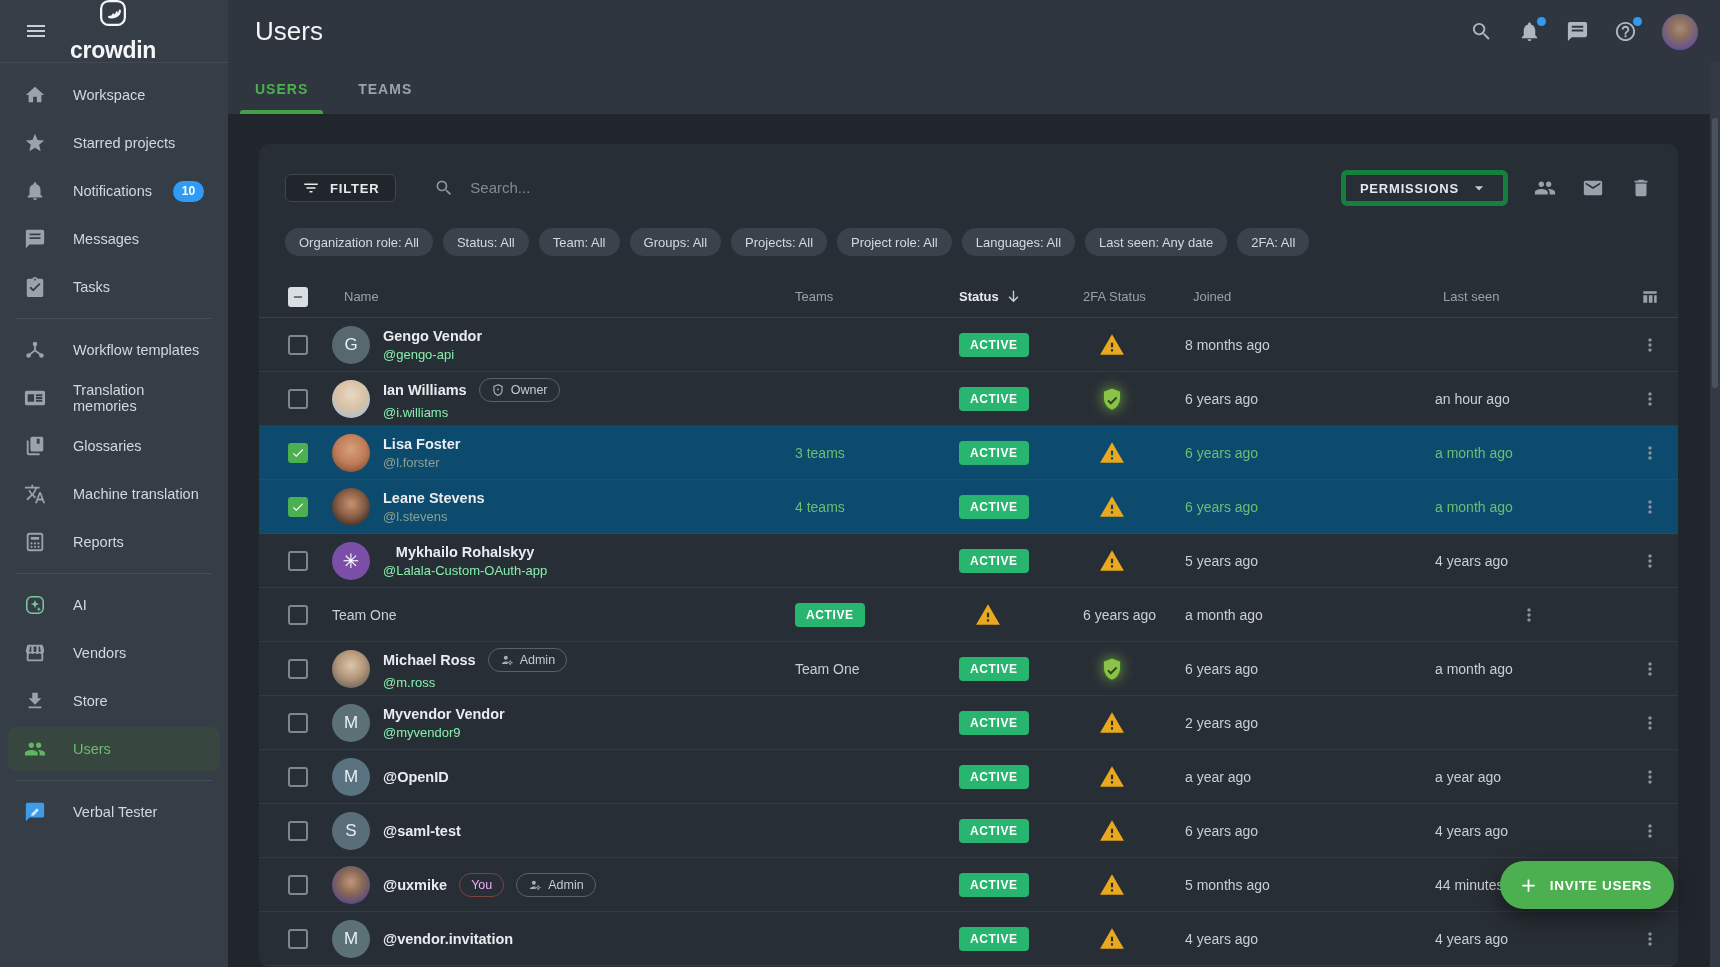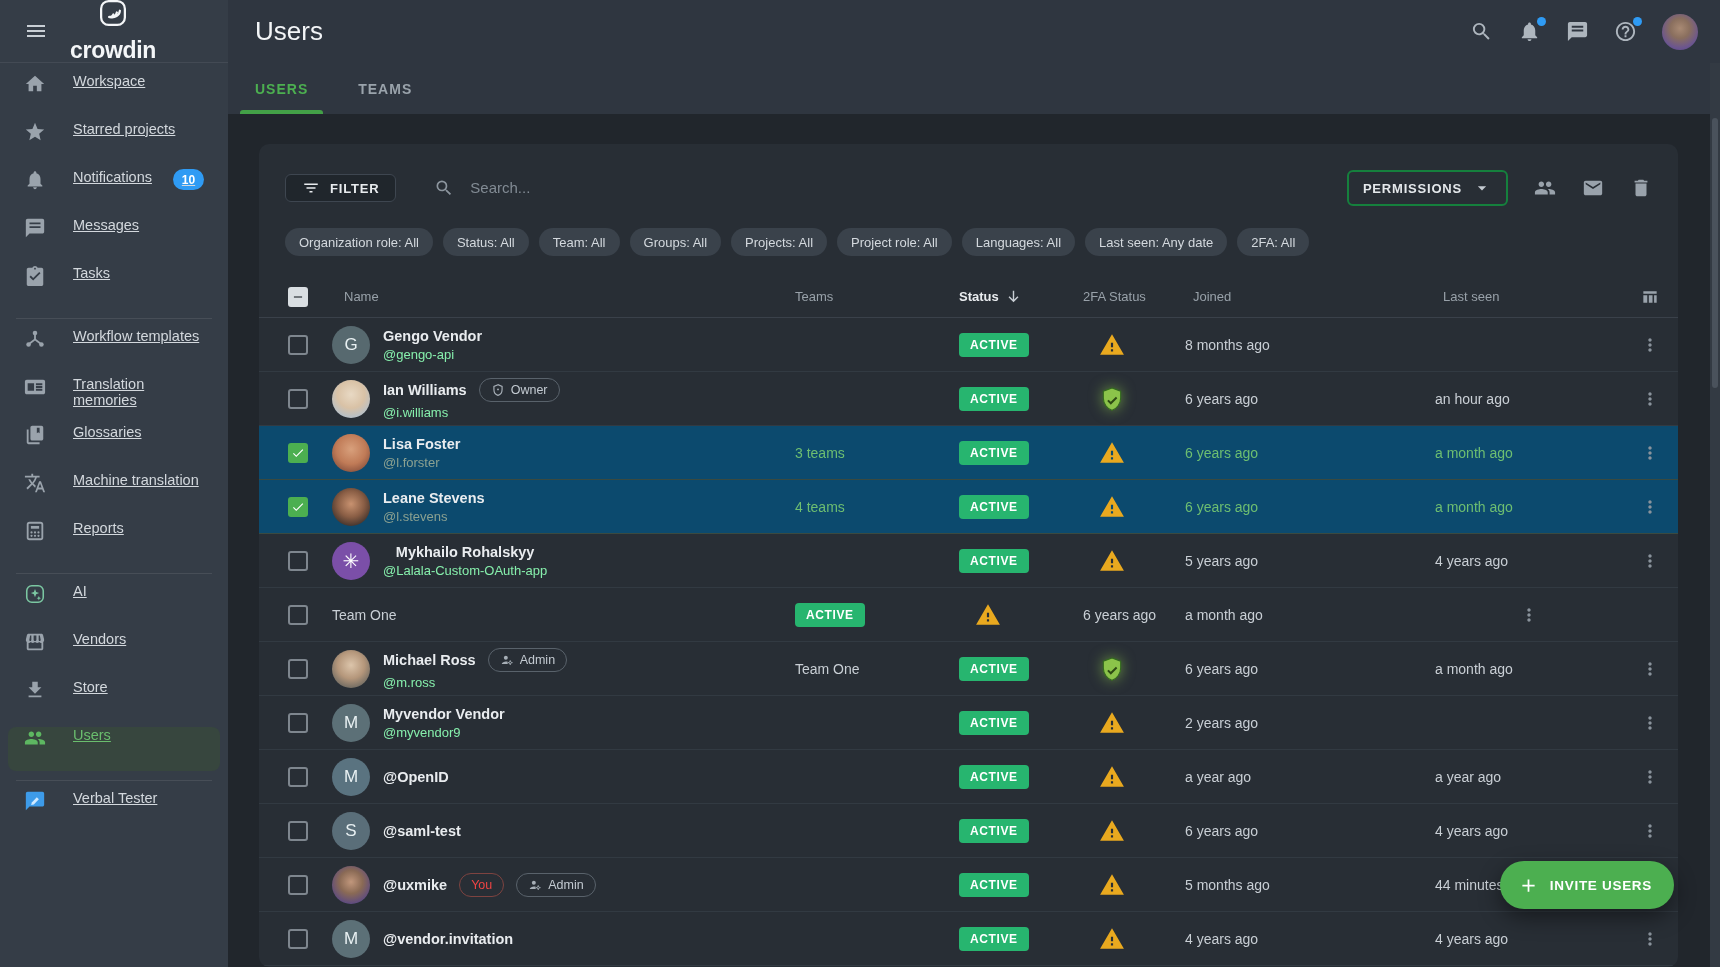--- a/index.html
+++ b/index.html
@@ -9,21 +9,21 @@
   .app { display:flex; width:100%; height:100%; }
 
   
   .sidebar { width:228px; background:#353D47; flex-shrink:0; display:flex; flex-direction:column; }
   .sidebar-top { height:63px; display:flex; align-items:center; padding-left:24px; border-bottom:1px solid rgba(255,255,255,0.07); flex-shrink:0; }
   .menu-btn { width:24px; height:24px; color:#C9CFD5; margin-right:22px; cursor:pointer; }
   .logo { display:flex; align-items:center; gap:9px; cursor:pointer;flex-direction:column; }
   .logo-ic { width:30px; height:30px; color:#F4F6F8; }
   .logo-text { font-size:23px; font-weight:700; color:#F4F6F8; letter-spacing:-0.3px; }
   #sidebar-nav { padding-top:10px; flex:1; }
-  .side-item { height:44px; margin:0 8px 4px; display:flex; padding:0 16px; border-radius:8px; color:#D3D8DD; font-size:14.5px; cursor:pointer;text-decoration:underline; }
+  .side-item { height:44px; margin:0 8px 4px; display:flex; align-items:center; padding:0 16px; border-radius:8px; color:#D3D8DD; font-size:14.5px; cursor:pointer; }
   .side-item .icon { width:22px; height:22px; margin-right:27px; color:#9AA3AC; flex-shrink:0; }
   .side-item.active { background:#37463E; color:#6ABE6E; }
   .side-item.active .icon { color:#5DB761; }
   .ic-ai { color:#7BC7A2 !important; }
   .badge-count { margin-left:auto; background:#2F9BF4; color:#fff; font-size:12px; font-weight:700; min-width:31px; height:21px; border-radius:11px; display:flex; align-items:center; justify-content:center; }
   .divider { height:1px; background:rgba(255,255,255,0.09); margin:9px 16px; }
 
   
   .main { flex:1; min-width:0; position:relative; display:flex; flex-direction:column; }
   .topbar { height:63px; background:#2F3640; display:flex; align-items:center; padding:0 22px 0 27px; flex-shrink:0; }
@@ -43,21 +43,21 @@
 
   
   .toolbar { display:flex; align-items:center; padding:26px 26px 0; flex-shrink:0; }
   .btn-filter { display:flex; align-items:center; gap:10px; height:28px; padding:0 16px; border:1px solid #3E4650; border-radius:6px; background:#20262C; color:#E8EBEE; font-size:13px; font-weight:700; letter-spacing:0.8px; cursor:pointer; font-family:inherit; }
   .btn-filter .icon, .btn-perms .icon { width:18px; height:18px; }
   .search-box { display:flex; align-items:flex-start; gap:14px; margin-left:38px; color:#8C959E; }
   .search-box .icon { width:20px; height:20px; }
   .search-input { background:transparent; border:none; outline:none; color:#DDE2E6; font-size:15px; width:320px; font-family:inherit; }
   .search-input::placeholder { color:#828B94; }
   .toolbar-right { margin-left:auto; display:flex; align-items:center; gap:26px; }
-  .btn-perms { display:flex; align-items:center; gap:10px; height:36px; padding:0 14px; border:2px solid #15803d; border-radius:6px; background:transparent; color:#E4E8EB; font-size:13px; font-weight:700; letter-spacing:0.8px; cursor:pointer; font-family:inherit; }
+  .btn-perms { display:flex; align-items:center; gap:10px; height:36px; padding:0 14px; border:5px solid #15803d; border-radius:6px; background:transparent; color:#E4E8EB; font-size:13px; font-weight:700; letter-spacing:0.8px; cursor:pointer; font-family:inherit; }
   .btn-perms .caret { width:20px; height:20px; color:#C3CAD1; }
   .tool-icon { width:22px; height:22px; color:#99A2AB; cursor:pointer; }
 
   
   .chips { display:flex; gap:10px; padding:22px 26px 0; flex-shrink:0; }
   .chip { height:28px; display:flex; align-items:center; padding:0 14px; background:#3A424B; border-radius:14px; font-size:13px; color:#D4D9DE; cursor:pointer; white-space:nowrap; }
 
   
   .grid-cols { display:grid; grid-template-columns:47px 463px 164px 124px 102px 250px 1fr 56px; padding-left:26px; align-items:center; }
   .thead { height:42px; margin-top:20px; border-bottom:1px solid #3A414A; color:#98A1A9; font-size:13px; flex-shrink:0; }
@@ -85,21 +85,21 @@
   .ph-martin { background:radial-gradient(circle at 50% 42%, #C0906B 0%, #7C5B43 45%, #413A38 80%, #302B29 100%); }
   .ph-michael { background:radial-gradient(circle at 50% 40%, #DCC5AB 0%, #B5977B 45%, #6E6A62 80%, #4E4B45 100%); }
   .ph-mike { background:radial-gradient(circle at 50% 42%, #C1977C 0%, #8A6A55 40%, #5E4B80 75%, #4A3C69 100%); }
   .ph-topuser { background:radial-gradient(circle at 50% 40%, #A98A74 0%, #8A6F5E 35%, #6B5590 70%, #53427A 100%); }
 
   .nm { font-size:14.5px; font-weight:700; color:#E9ECEF; display:flex; align-items:center; white-space:nowrap;justify-content:center; }
   .hd { font-size:13px; color:#86efac; margin-top:3px; white-space:nowrap; }
   .selected .hd { color:#8BA191; }
   .pill { display:inline-flex; align-items:center; gap:6px; height:24px; padding:0 11px; border:1px solid #59626B; border-radius:13px; font-size:12.5px; color:#C3CAD1; margin-left:12px; font-weight:400; }
   .pill .icon { width:14px; height:14px; color:#A7AFB7; }
-  .pill.you { border-color:#7E4340; color:#ef4444; }
+  .pill.you { border-color:#7E4340; color:#f0abfc; }
 
   .cell-teams, .cell-joined, .cell-last { font-size:14px; color:#C9CFD5; white-space:nowrap; }
   .selected .cell-teams, .selected .cell-joined, .selected .cell-last { color:#6DBE71; }
   .status-chip { display:inline-flex; height:24px; align-items:center; padding:0 11px; background:#27B56F; color:#fff; font-size:12px; font-weight:700; letter-spacing:0.6px; border-radius:4px; }
   .cell-2fa { display:flex; }
   .twofa { width:26px; height:26px; margin-left:16px; }
   .twofa.warning { color:#E9A91F; }
   .twofa.shield { filter:drop-shadow(0 0 7px rgba(139,195,74,0.65)); }
   .cell-actions { display:flex; justify-content:center; }
   .kebab { width:20px; height:20px; color:#8A939C; cursor:pointer; }

